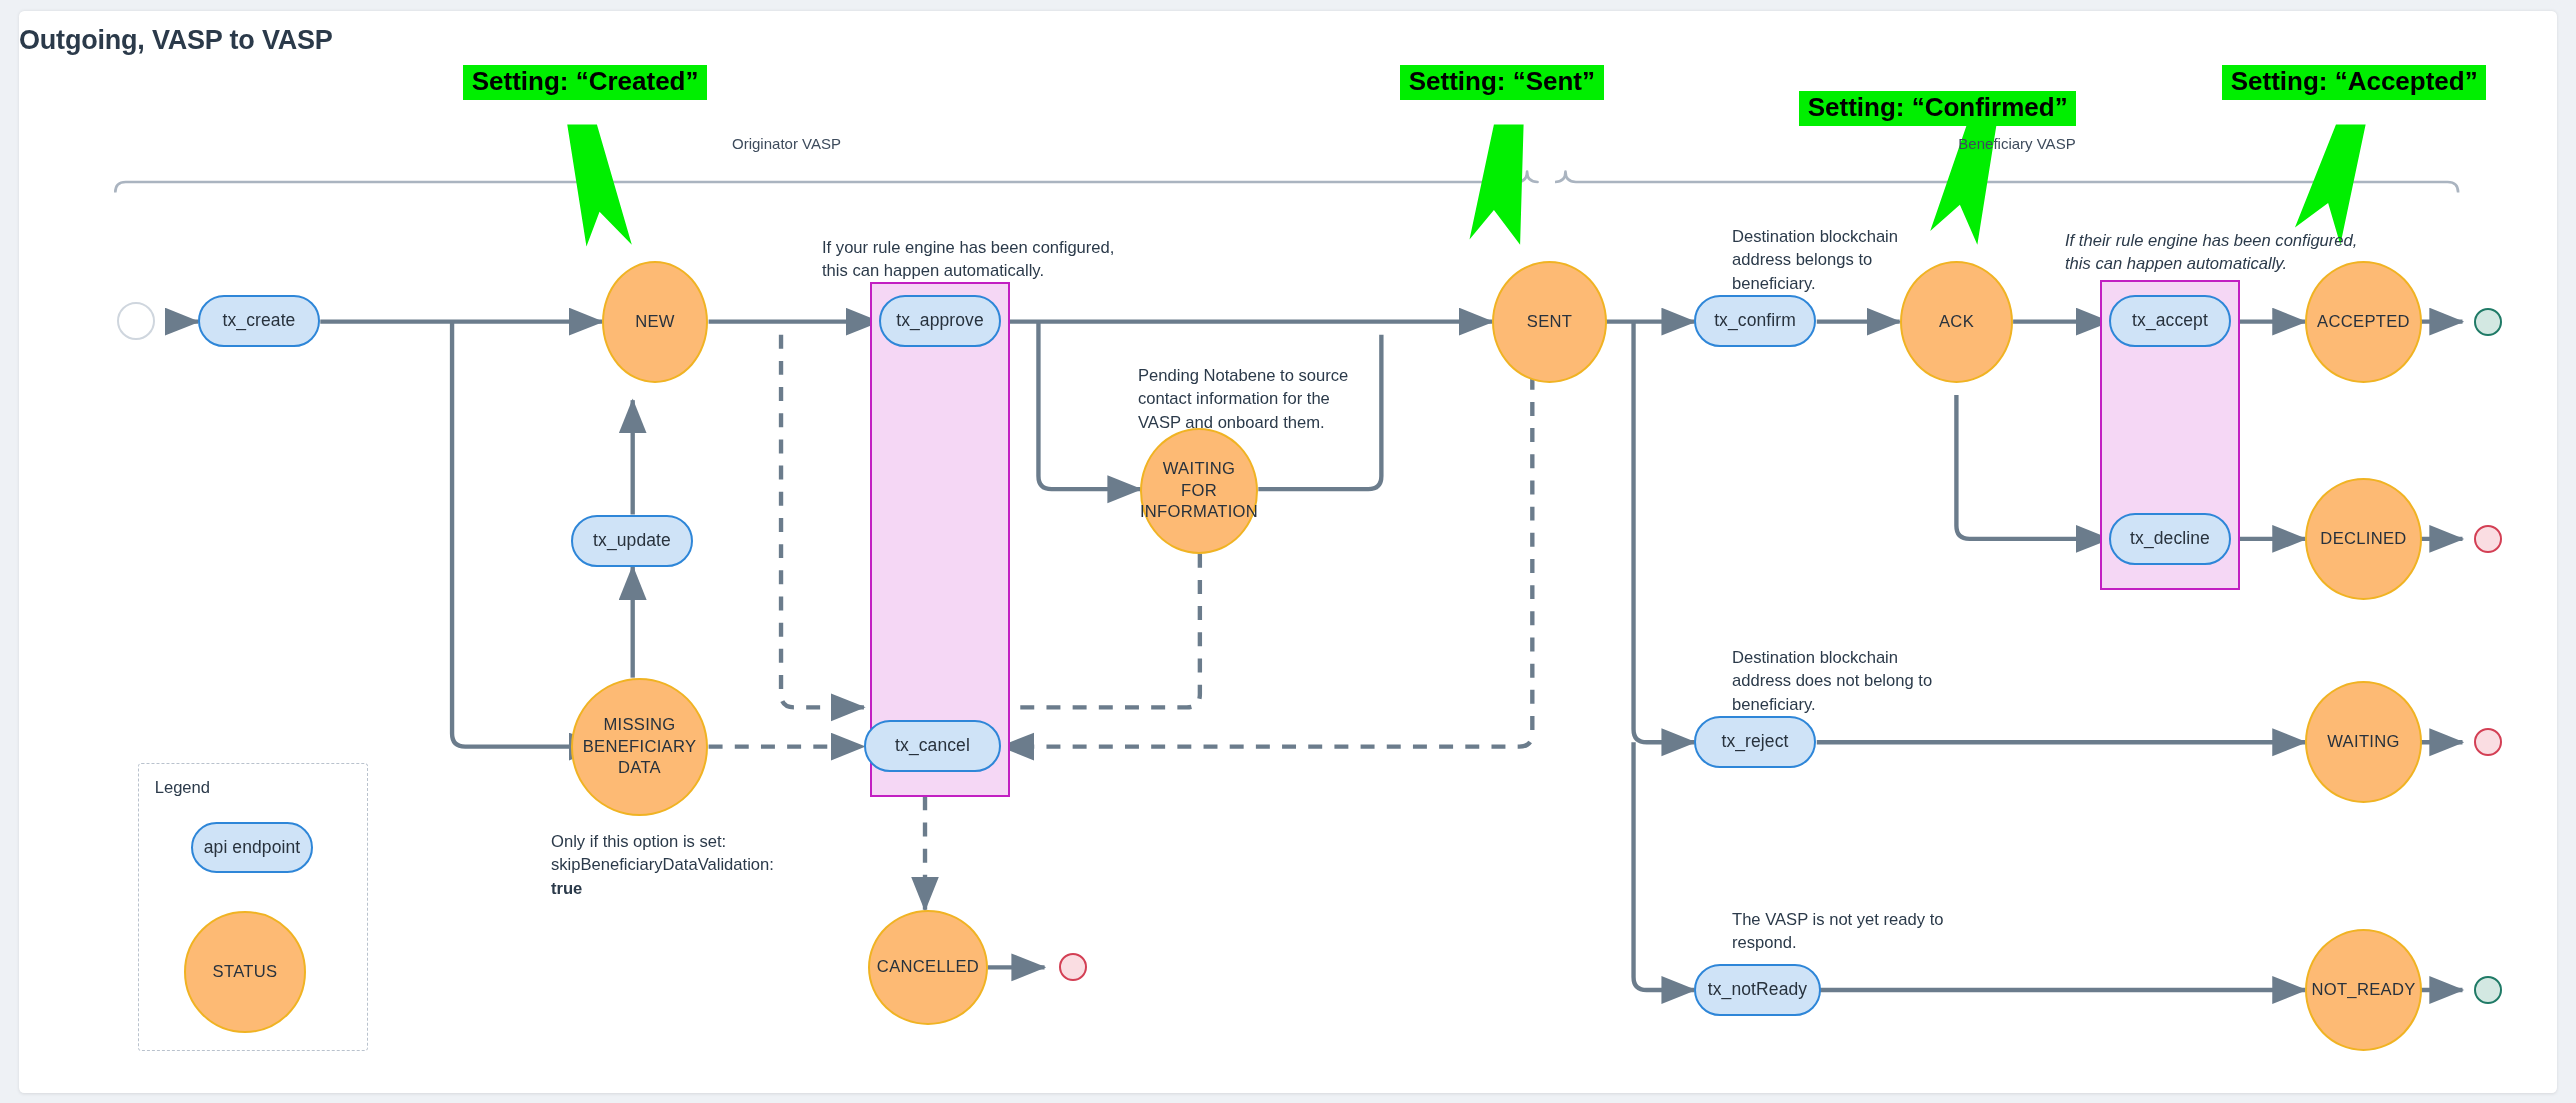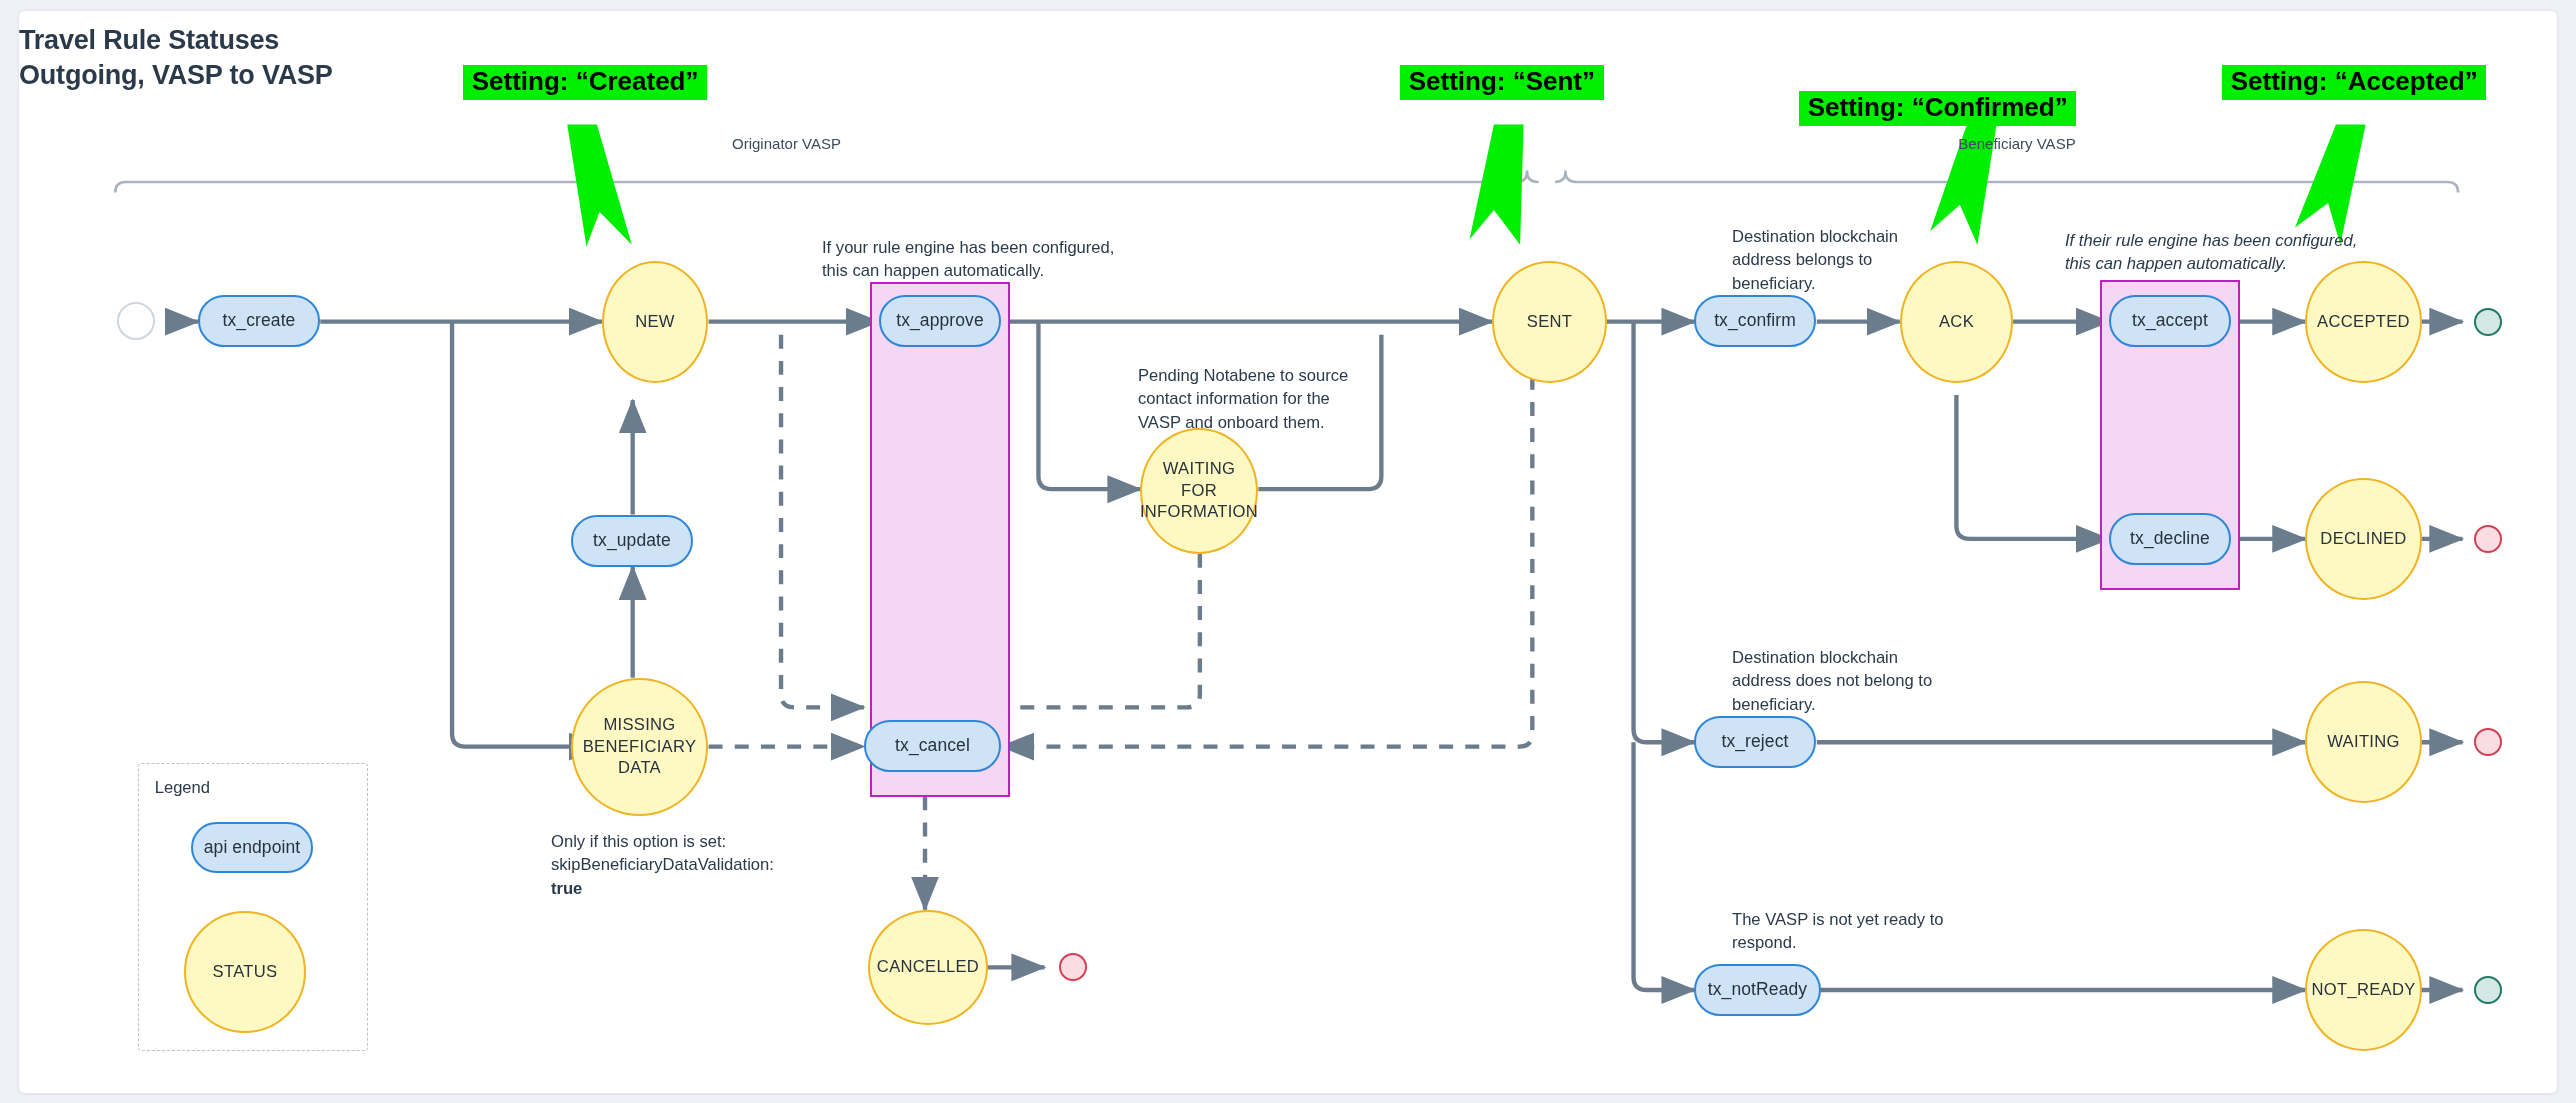--- a/index.html
+++ b/index.html
@@ -74,21 +74,21 @@
     color: #28323d;
   }
   .api {
     background: #cfe3f7;
     border: 2.6px solid #2e86d8;
     border-radius: 37px;
     font-size: 17.5px;
     letter-spacing: 0.1px;
   }
   .status {
-    background: #fef9c3;
+    background: #fdba74;
     border: 2.6px solid #f0b323;
     border-radius: 50%;
     font-size: 16.6px;
     line-height: 1.30;
     letter-spacing: 0.3px;
   }
   .terminator {
     border-radius: 50%;
   }
   .term-start { background: #ffffff; border: 2.6px solid #cfd6de; }
@@ -203,21 +203,20 @@
 
       <g fill="#00ef00">
         <path d="M628,130 L662,130 L702,268 L665,230 L650,270 Z"></path>
         <path d="M1690,130 L1724,130 L1720,268 L1690,228 L1662,262 Z"></path>
         <path d="M2232,130 L2266,130 L2244,268 L2224,222 L2190,252 Z"></path>
         <path d="M2655,130 L2689,130 L2660,268 L2646,220 L2608,248 Z"></path>
       </g>
     </svg>
 
     <div id="title" style="left:0px; width:541px; padding-left:0;">
-      <div style="padding-left:0px;">Travel Rule Statuses</div>
       <div style="padding-left:0px;">Outgoing, VASP to VASP</div>
     </div>
 
     <div class="setting-label" style="left:444px; top:54px;">Setting: “Created”</div>
     <div class="setting-label" style="left:1381px; top:54px;">Setting: “Sent”</div>
     <div class="setting-label" style="left:1780px; top:52px;margin-top:28px;">Setting: “Confirmed”</div>
     <div class="setting-label" style="left:2203px; top:54px;">Setting: “Accepted”</div>
 
     <div class="section-label" style="left:689px; top:124px; width:157px;">Originator VASP</div>
     <div class="section-label" style="left:1915px; top:124px; width:166px;">Beneficiary VASP</div>

